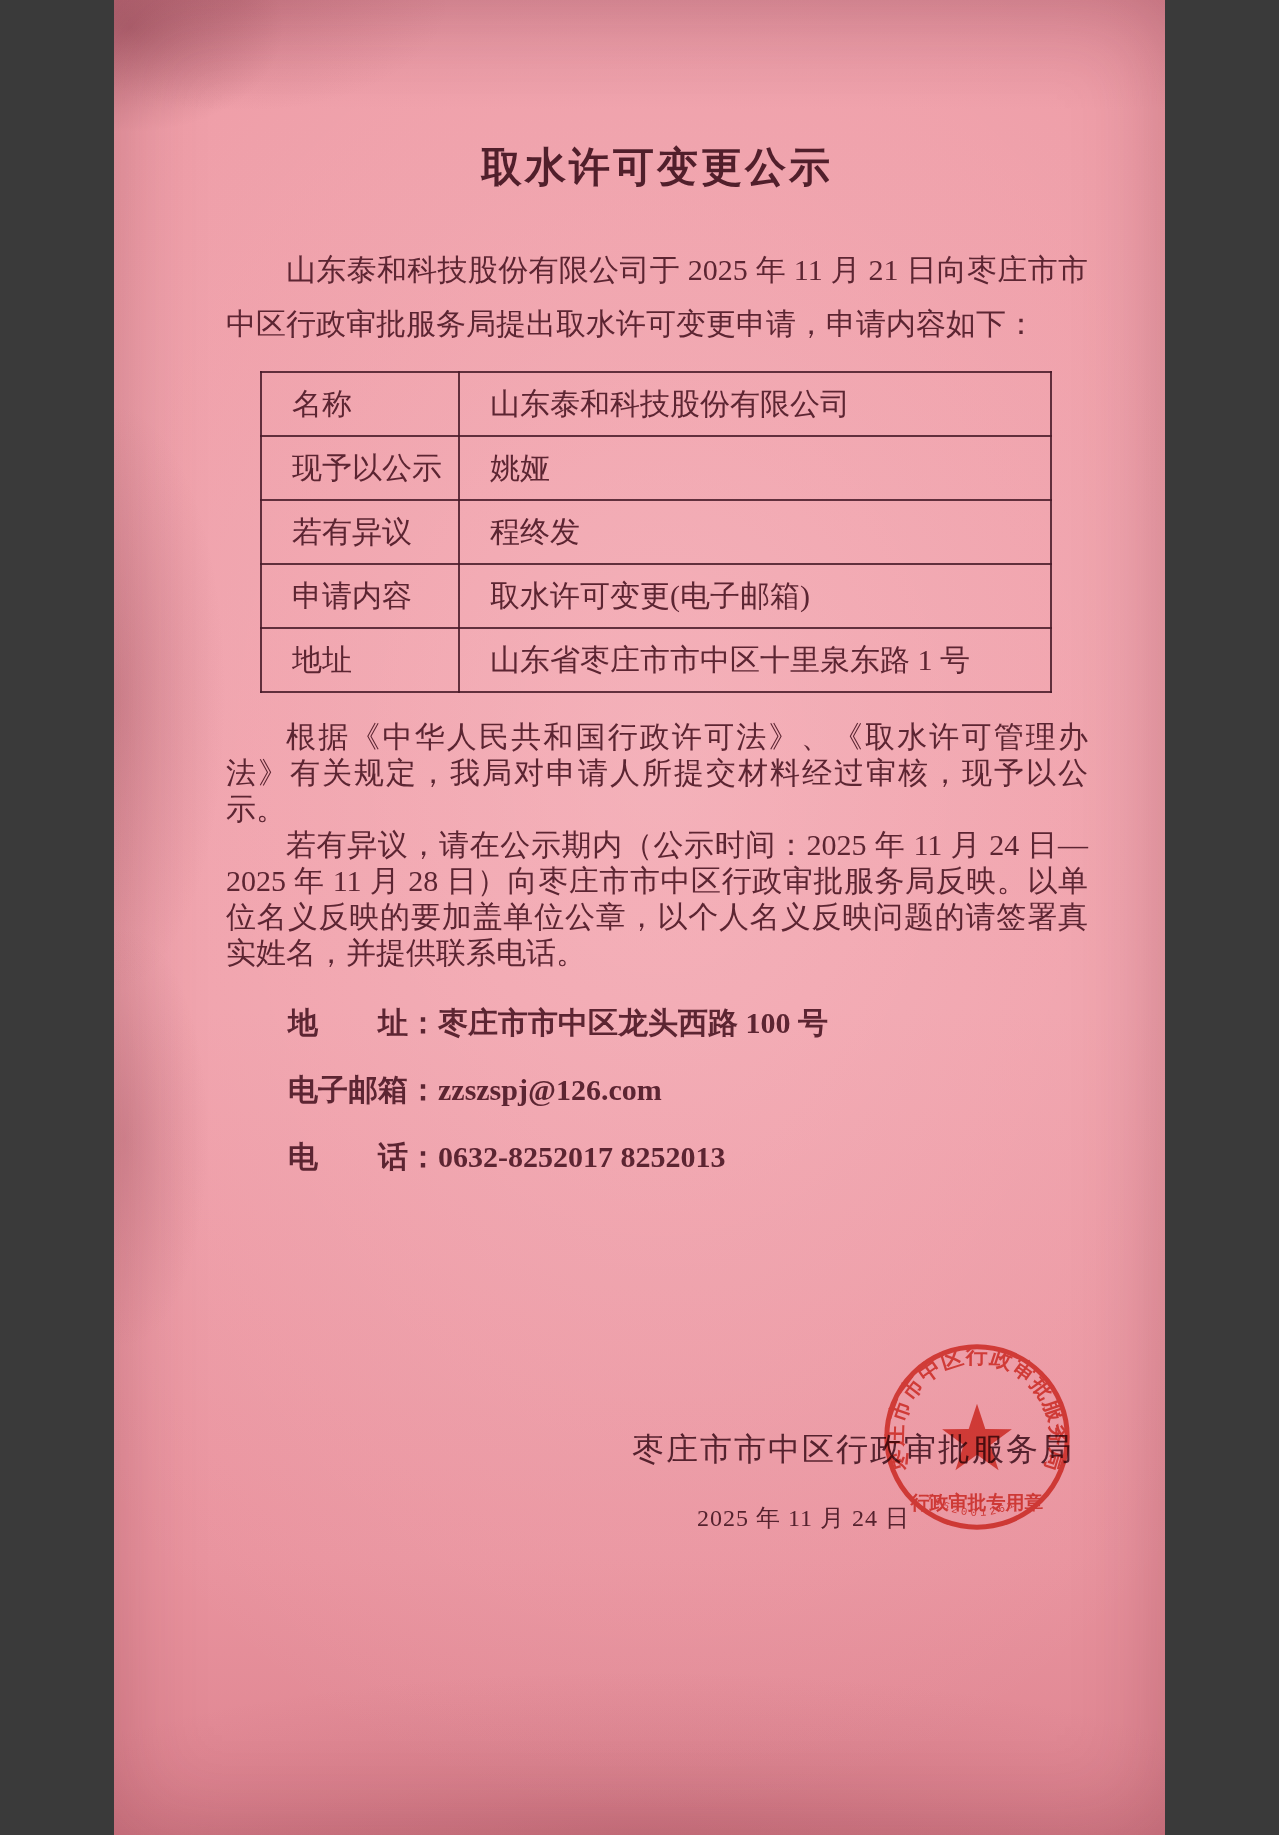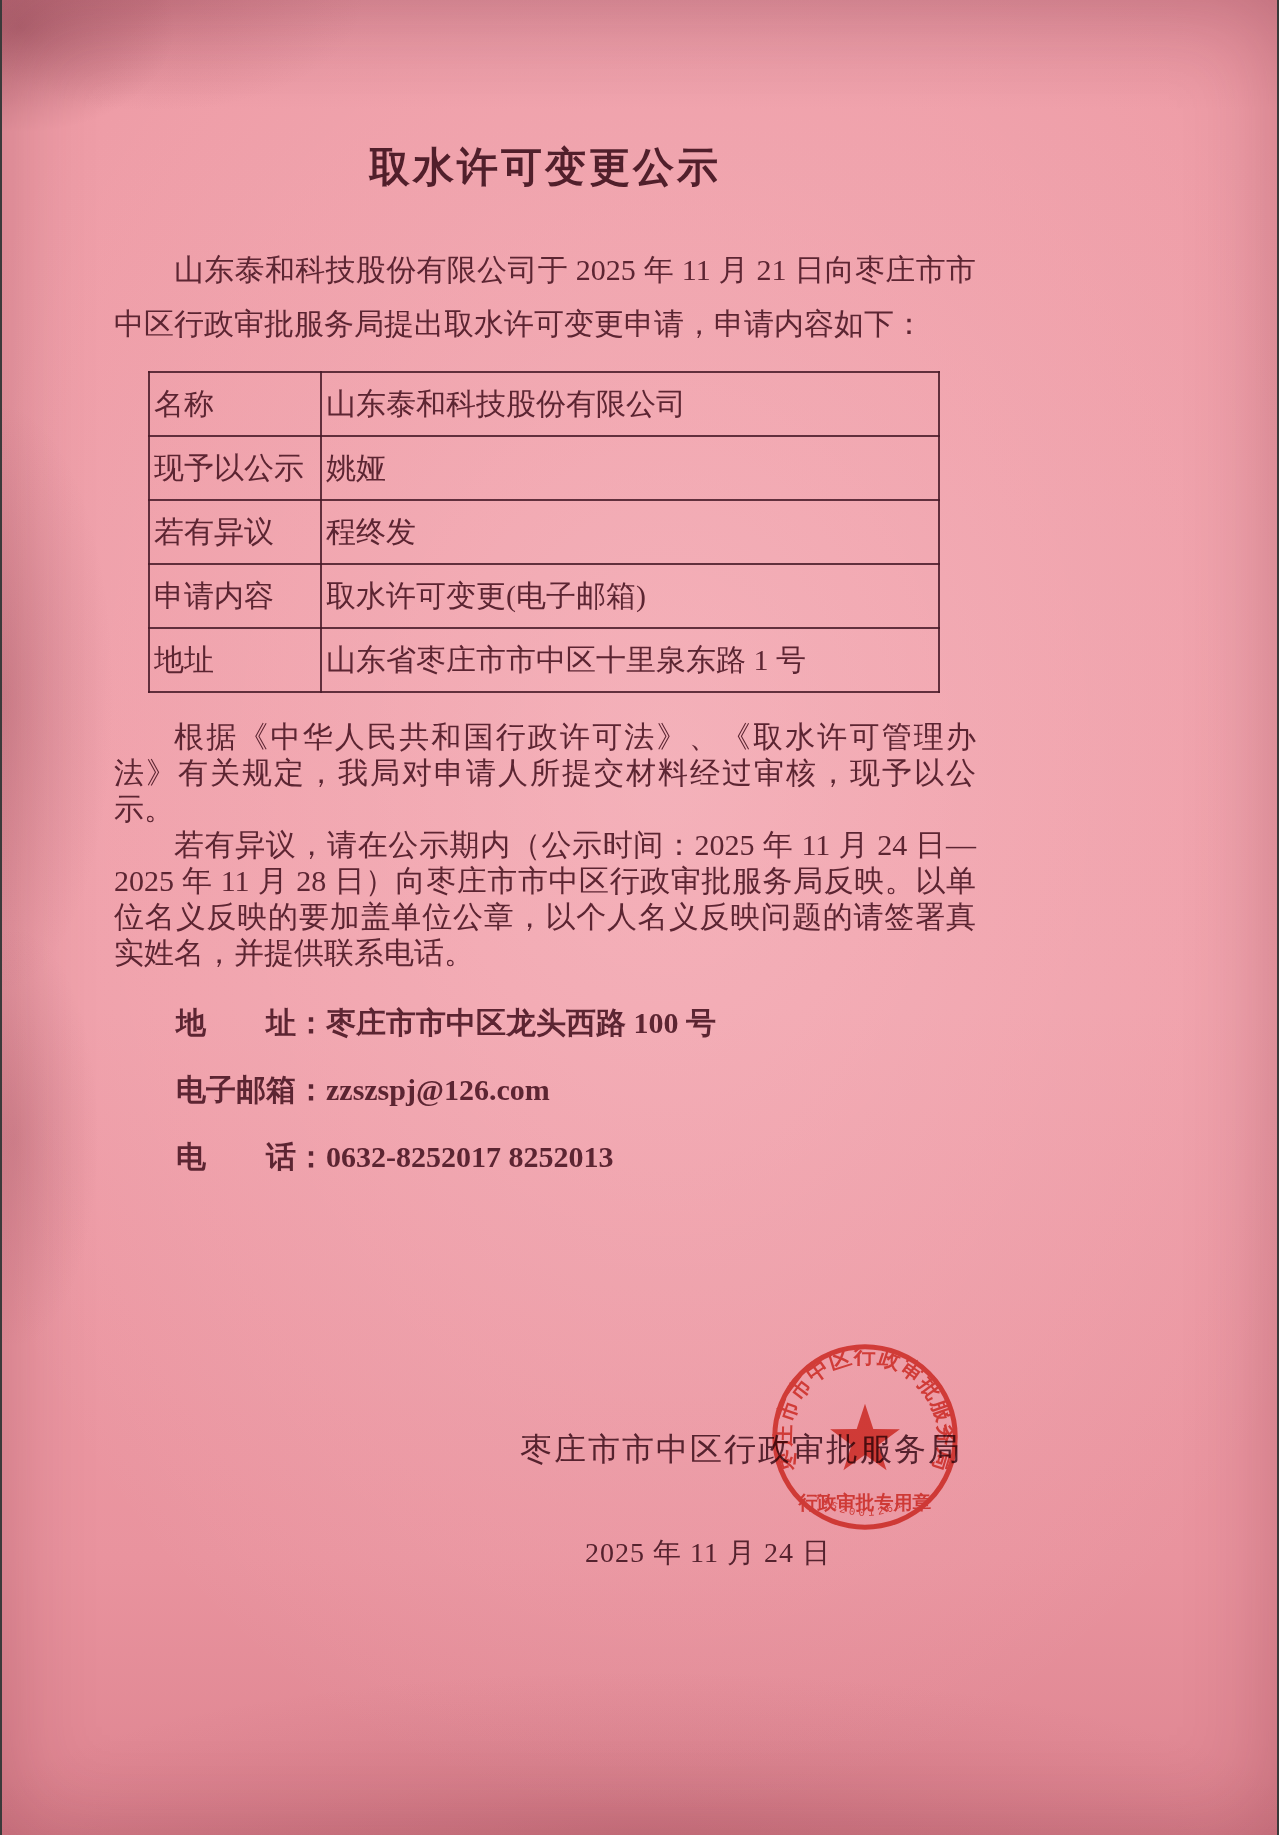--- a/index.html
+++ b/index.html
@@ -1,18 +1,18 @@
 <!DOCTYPE html>
 <html><head>
 <meta charset="utf-8">
 <style>
   html,body{margin:0;padding:0;background:#3a3a3a;}
   .page{
     position:relative;
-    width:1275px;height:1835px;
+    width:1051px;height:1835px;
     margin:0 auto;
     font-family:"Liberation Serif", serif;
     background:
       radial-gradient(ellipse 1100px 1500px at 52% 42%, rgba(255,214,220,.35), rgba(255,214,220,0) 70%),
       linear-gradient(180deg,#e08e9a 0%, #ee9ca6 6%, #ef9ea8 55%, #e9939e 85%, #dd8490 100%);
     overflow:hidden;
     color:#5a2430;
   }
   .texture{position:absolute;inset:0;pointer-events:none;
     background:
@@ -33,34 +33,34 @@
     text-indent:2em;margin:0;color:#5c2532;
   }
   .para.tight{line-height:54px;}
   table.info{
     border-collapse:collapse;table-layout:fixed;
     margin:20px 0 26px 34px;width:792px;
     font-size:30px;color:#5c2532;
   }
   table.info td{
     border:2px solid rgba(72,26,40,.85);
-    height:62px;padding:0 0 0 4px;vertical-align:middle;
+    height:62px;padding:0 0 0 30px;vertical-align:middle;
   }
   td.c1{width:166px;}
   td.c2{padding-left:38px;}
   .contact{margin:18px 0 0 62px;font-size:30px;color:#5c2532;}
   .contact .row{height:67px;line-height:67px;white-space:nowrap;font-weight:bold;}
   .contact .lbl{display:inline-block;}
   .sig-agency{
     position:absolute;left:518px;top:1428px;
     font-size:32px;letter-spacing:2px;color:#55222e;white-space:nowrap;
   }
   .sig-date{
     position:absolute;left:583px;top:1502px;
-    font-size:28px;letter-spacing:1px;color:#55222e;white-space:nowrap;margin-top:32px;
+    font-size:24px;letter-spacing:1px;color:#55222e;white-space:nowrap;
   }
   .seal{
     position:absolute;left:722px;top:1296px;width:282px;height:282px;
     opacity:.8;mix-blend-mode:multiply;pointer-events:none;
   }
 </style>
 </head>
 <body>
 
 <div class="page">

